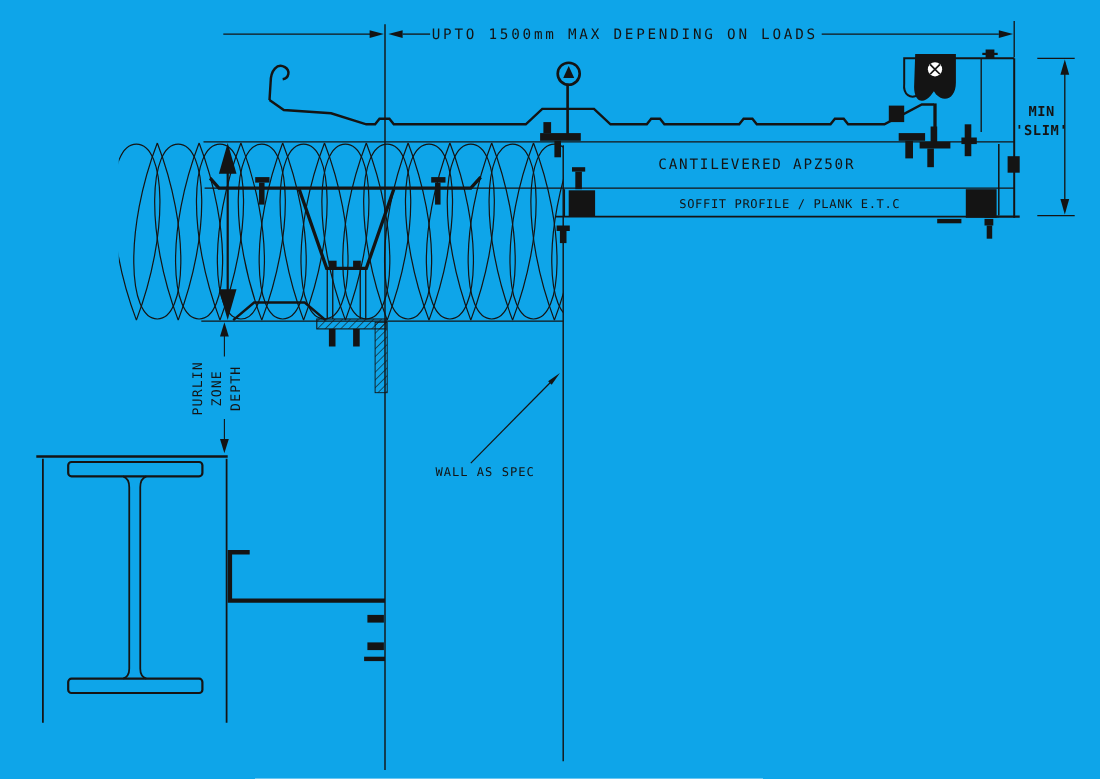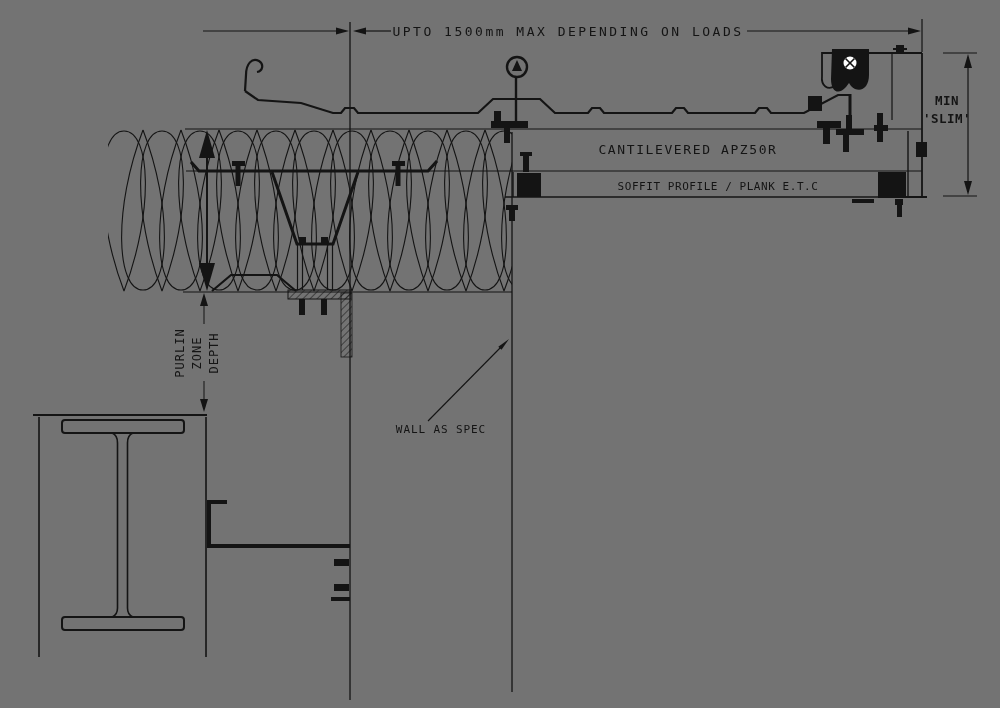--- a/index.html
+++ b/index.html
@@ -1,16 +1,16 @@
 <!DOCTYPE html>
 <html><head>
 <meta charset="utf-8">
 <style>
   html,body{margin:0;padding:0;background:#ffffff;}
-  .stage{position:relative;width:1000px;height:708px;background:#737373;overflow:hidden;}
+  .stage{position:relative;width:1000px;height:708px;background:#0ea5e9;overflow:hidden;}
   svg{display:block;}
   text{font-family:"DejaVu Sans Mono","Liberation Mono",monospace;fill:#141414;}
   .dimtxt{font-size:13px;letter-spacing:2.5px;}
   .cantxt{font-size:13px;letter-spacing:1.6px;}
   .softxt{font-size:11px;letter-spacing:0.55px;}
   .waltxt{font-size:11px;letter-spacing:0.9px;}
   .mintxt{font-size:12.5px;font-weight:bold;letter-spacing:0.5px;}
   .purtxt{font-size:12px;letter-spacing:1px;}
 </style>
 </head>

